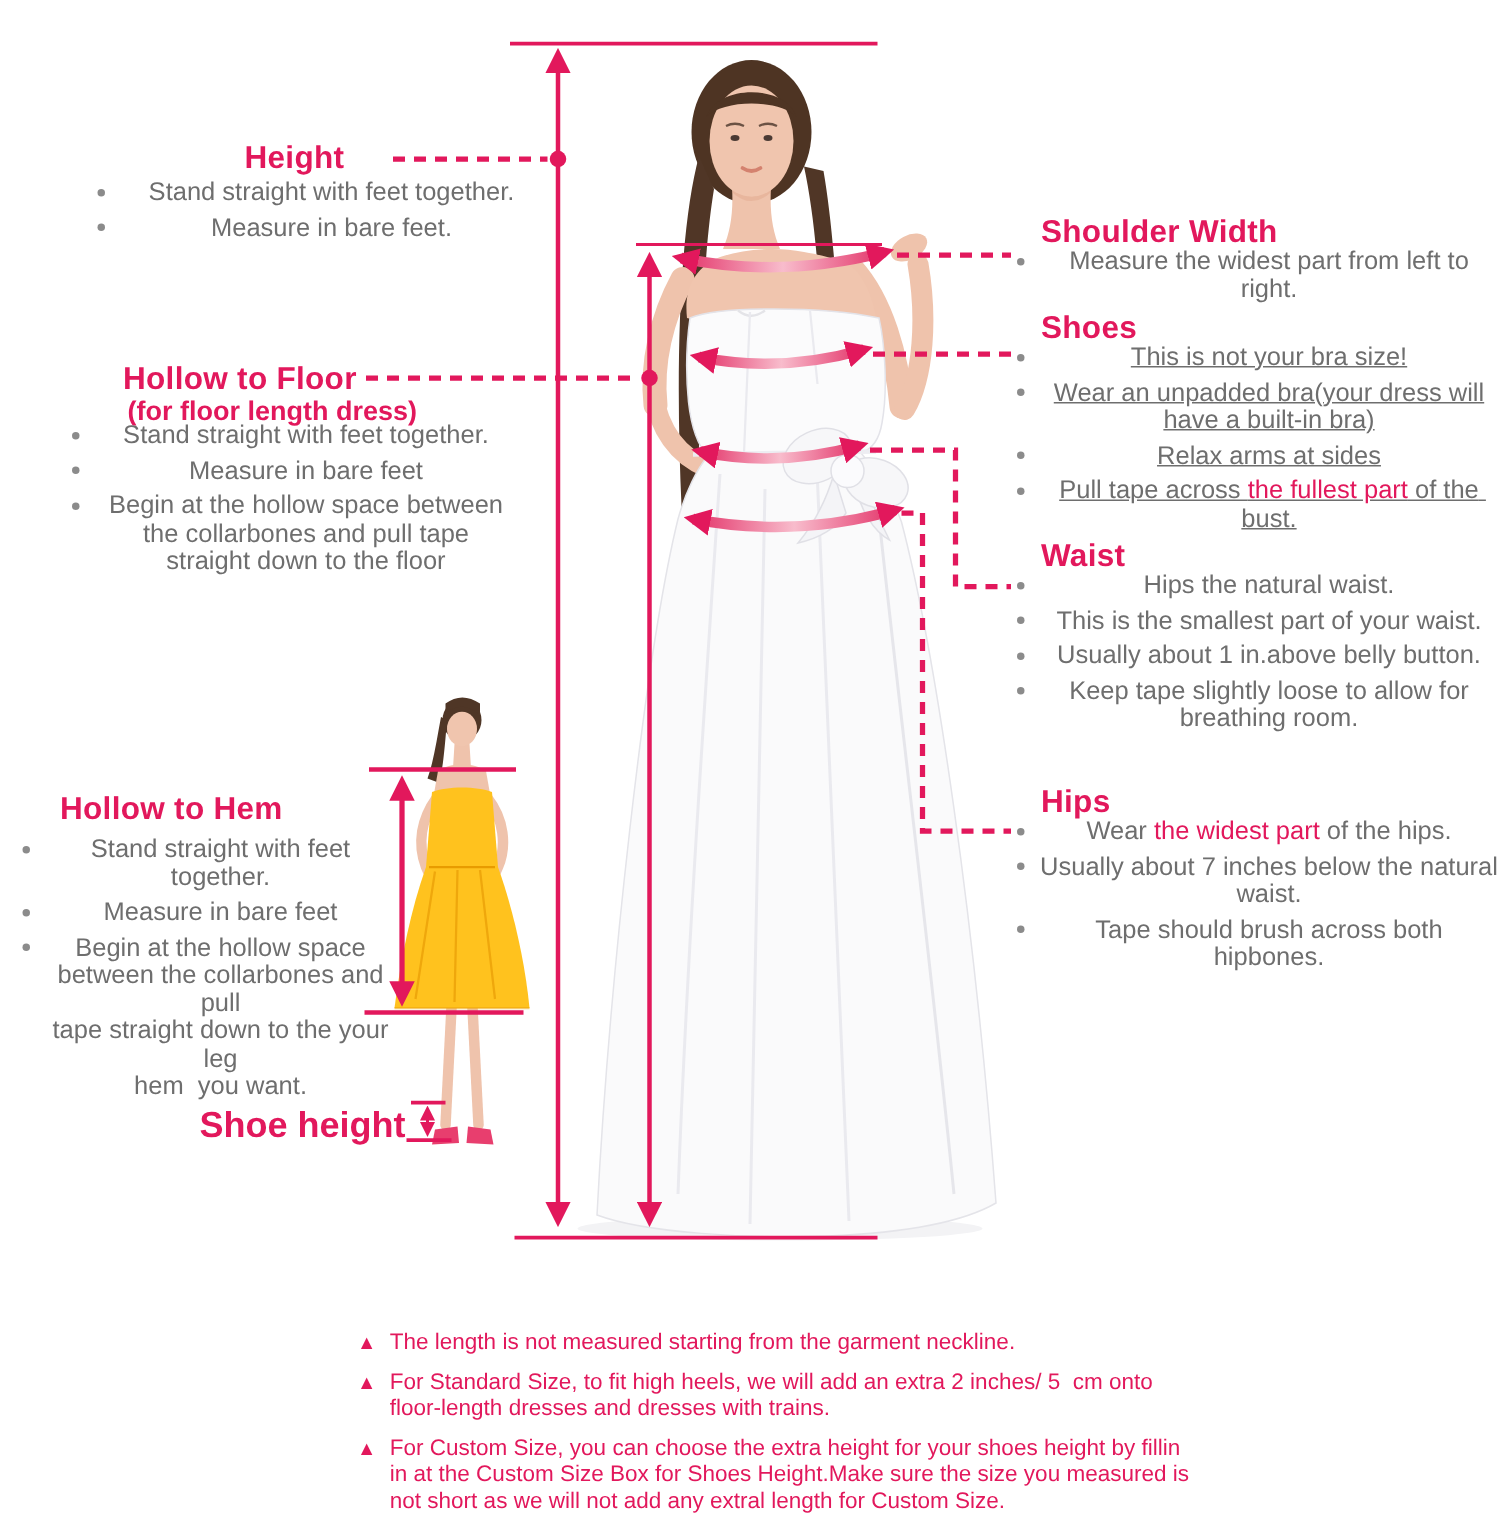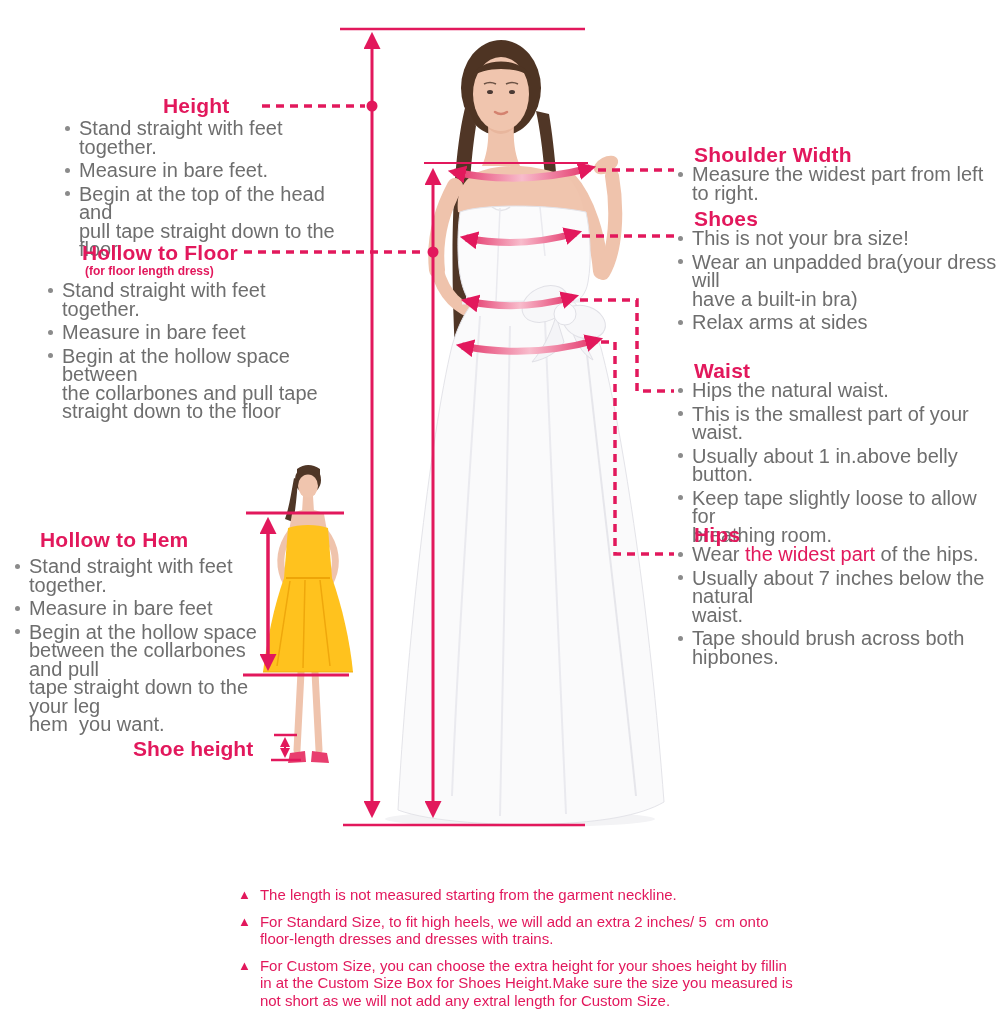--- a/index.html
+++ b/index.html
@@ -8,29 +8,29 @@
   }
   html,body{margin:0;padding:0;background:#ffffff;}
   body{width:1000px;height:1024px;position:relative;overflow:hidden;
        font-family:"Liberation Sans", sans-serif;}
   .canvas{position:absolute;left:0;top:16px;width:1000px;height:852px;}
   svg.art{position:absolute;left:0;top:0;width:1000px;height:1024px;}
 
   .sec-title{position:absolute;margin:0;color:var(--accent);
              font-size:21px;font-weight:bold;letter-spacing:0.2px;white-space:nowrap;}
   .sec-subtitle{position:absolute;margin:0;color:var(--accent);
-                font-size:12px;font-weight:bold;white-space:nowrap;}
+                font-size:18px;font-weight:bold;white-space:nowrap;}
   ul.blist{position:absolute;list-style:none;margin:0;padding:0;
-           color:var(--text);font-size:20px;line-height:18.5px;}
+           color:var(--text);font-size:17px;line-height:18.5px;text-align:center;}
   ul.blist li{position:relative;padding-left:16px;margin:0 0 5px 0;white-space:pre-wrap;}
   ul.blist li::before{content:"";position:absolute;left:2px;top:6.5px;
            width:5px;height:5px;border-radius:50%;background:#8b8b8b;}
   .hl{color:var(--accent);}
   .shoe-label{position:absolute;margin:0;color:var(--accent);
-              font-size:21px;font-weight:bold;white-space:nowrap;}
+              font-size:24px;font-weight:bold;white-space:nowrap;}
   .notes{position:absolute;left:238px;top:870px;width:620px;}
   .note{display:flex;align-items:flex-start;margin-bottom:9px;
         color:var(--accent);font-size:15px;line-height:17.5px;}
   .note .tri{flex:0 0 auto;font-size:13px;margin-right:9px;line-height:17.5px;}
   .note .ntext{white-space:pre-wrap;}
 </style>
 </head>
 <body>
 
 <div class="canvas">
@@ -153,45 +153,44 @@
       <line x1="274" y1="719" x2="297" y2="719" stroke-width="2.5"></line>
       <line x1="271" y1="744" x2="301" y2="744" stroke-width="2.5"></line>
       <line x1="285" y1="724" x2="285" y2="739" stroke-width="2" marker-start="url(#arrSmall)" marker-end="url(#arrSmall)"></line>
     </g>
   </svg>
 
   <h2 class="sec-title" style="left:163px;top:78px;">Height</h2>
   <ul class="blist" style="left:63px;top:103px;width:300px;">
     <li>Stand straight with feet together.</li>
     <li>Measure in bare feet.</li>
-    <li>Begin at the top of the head and
-pull tape straight down to the floor.</li>
   </ul>
 
   <h2 class="sec-title" style="left:82px;top:225px;text-align:center;">Hollow to Floor</h2>
   <p class="sec-subtitle" style="left:85px;top:248px;">(for floor length dress)</p>
   <ul class="blist" style="left:46px;top:265px;width:300px;">
     <li>Stand straight with feet together.</li>
     <li>Measure in bare feet</li>
     <li>Begin at the hollow space between
 the collarbones and pull tape
 straight down to the floor</li>
   </ul>
 
   <h2 class="sec-title" style="left:694px;top:127px;">Shoulder Width</h2>
   <ul class="blist" style="left:676px;top:149px;width:324px;">
     <li>Measure the widest part from left to right.</li>
   </ul>
 
   <h2 class="sec-title" style="left:694px;top:191px;">Shoes</h2>
-  <ul class="blist" style="left:676px;top:213px;width:324px;">
+  <ul class="blist" style="left:676px;top:213px;width:324px;text-decoration:underline;">
     <li>This is not your bra size!</li>
     <li>Wear an unpadded bra(your dress will
 have a built-in bra)</li>
     <li>Relax arms at sides</li>
+    <li><span>Pull tape across </span><span class="hl">the fullest part</span><span> of the bust.</span></li>
   </ul>
 
   <h2 class="sec-title" style="left:694px;top:343px;">Waist</h2>
   <ul class="blist" style="left:676px;top:365px;width:324px;">
     <li>Hips the natural waist.</li>
     <li>This is the smallest part of your waist.</li>
     <li>Usually about 1 in.above belly button.</li>
     <li>Keep tape slightly loose to allow for
 breathing room.</li>
   </ul>

